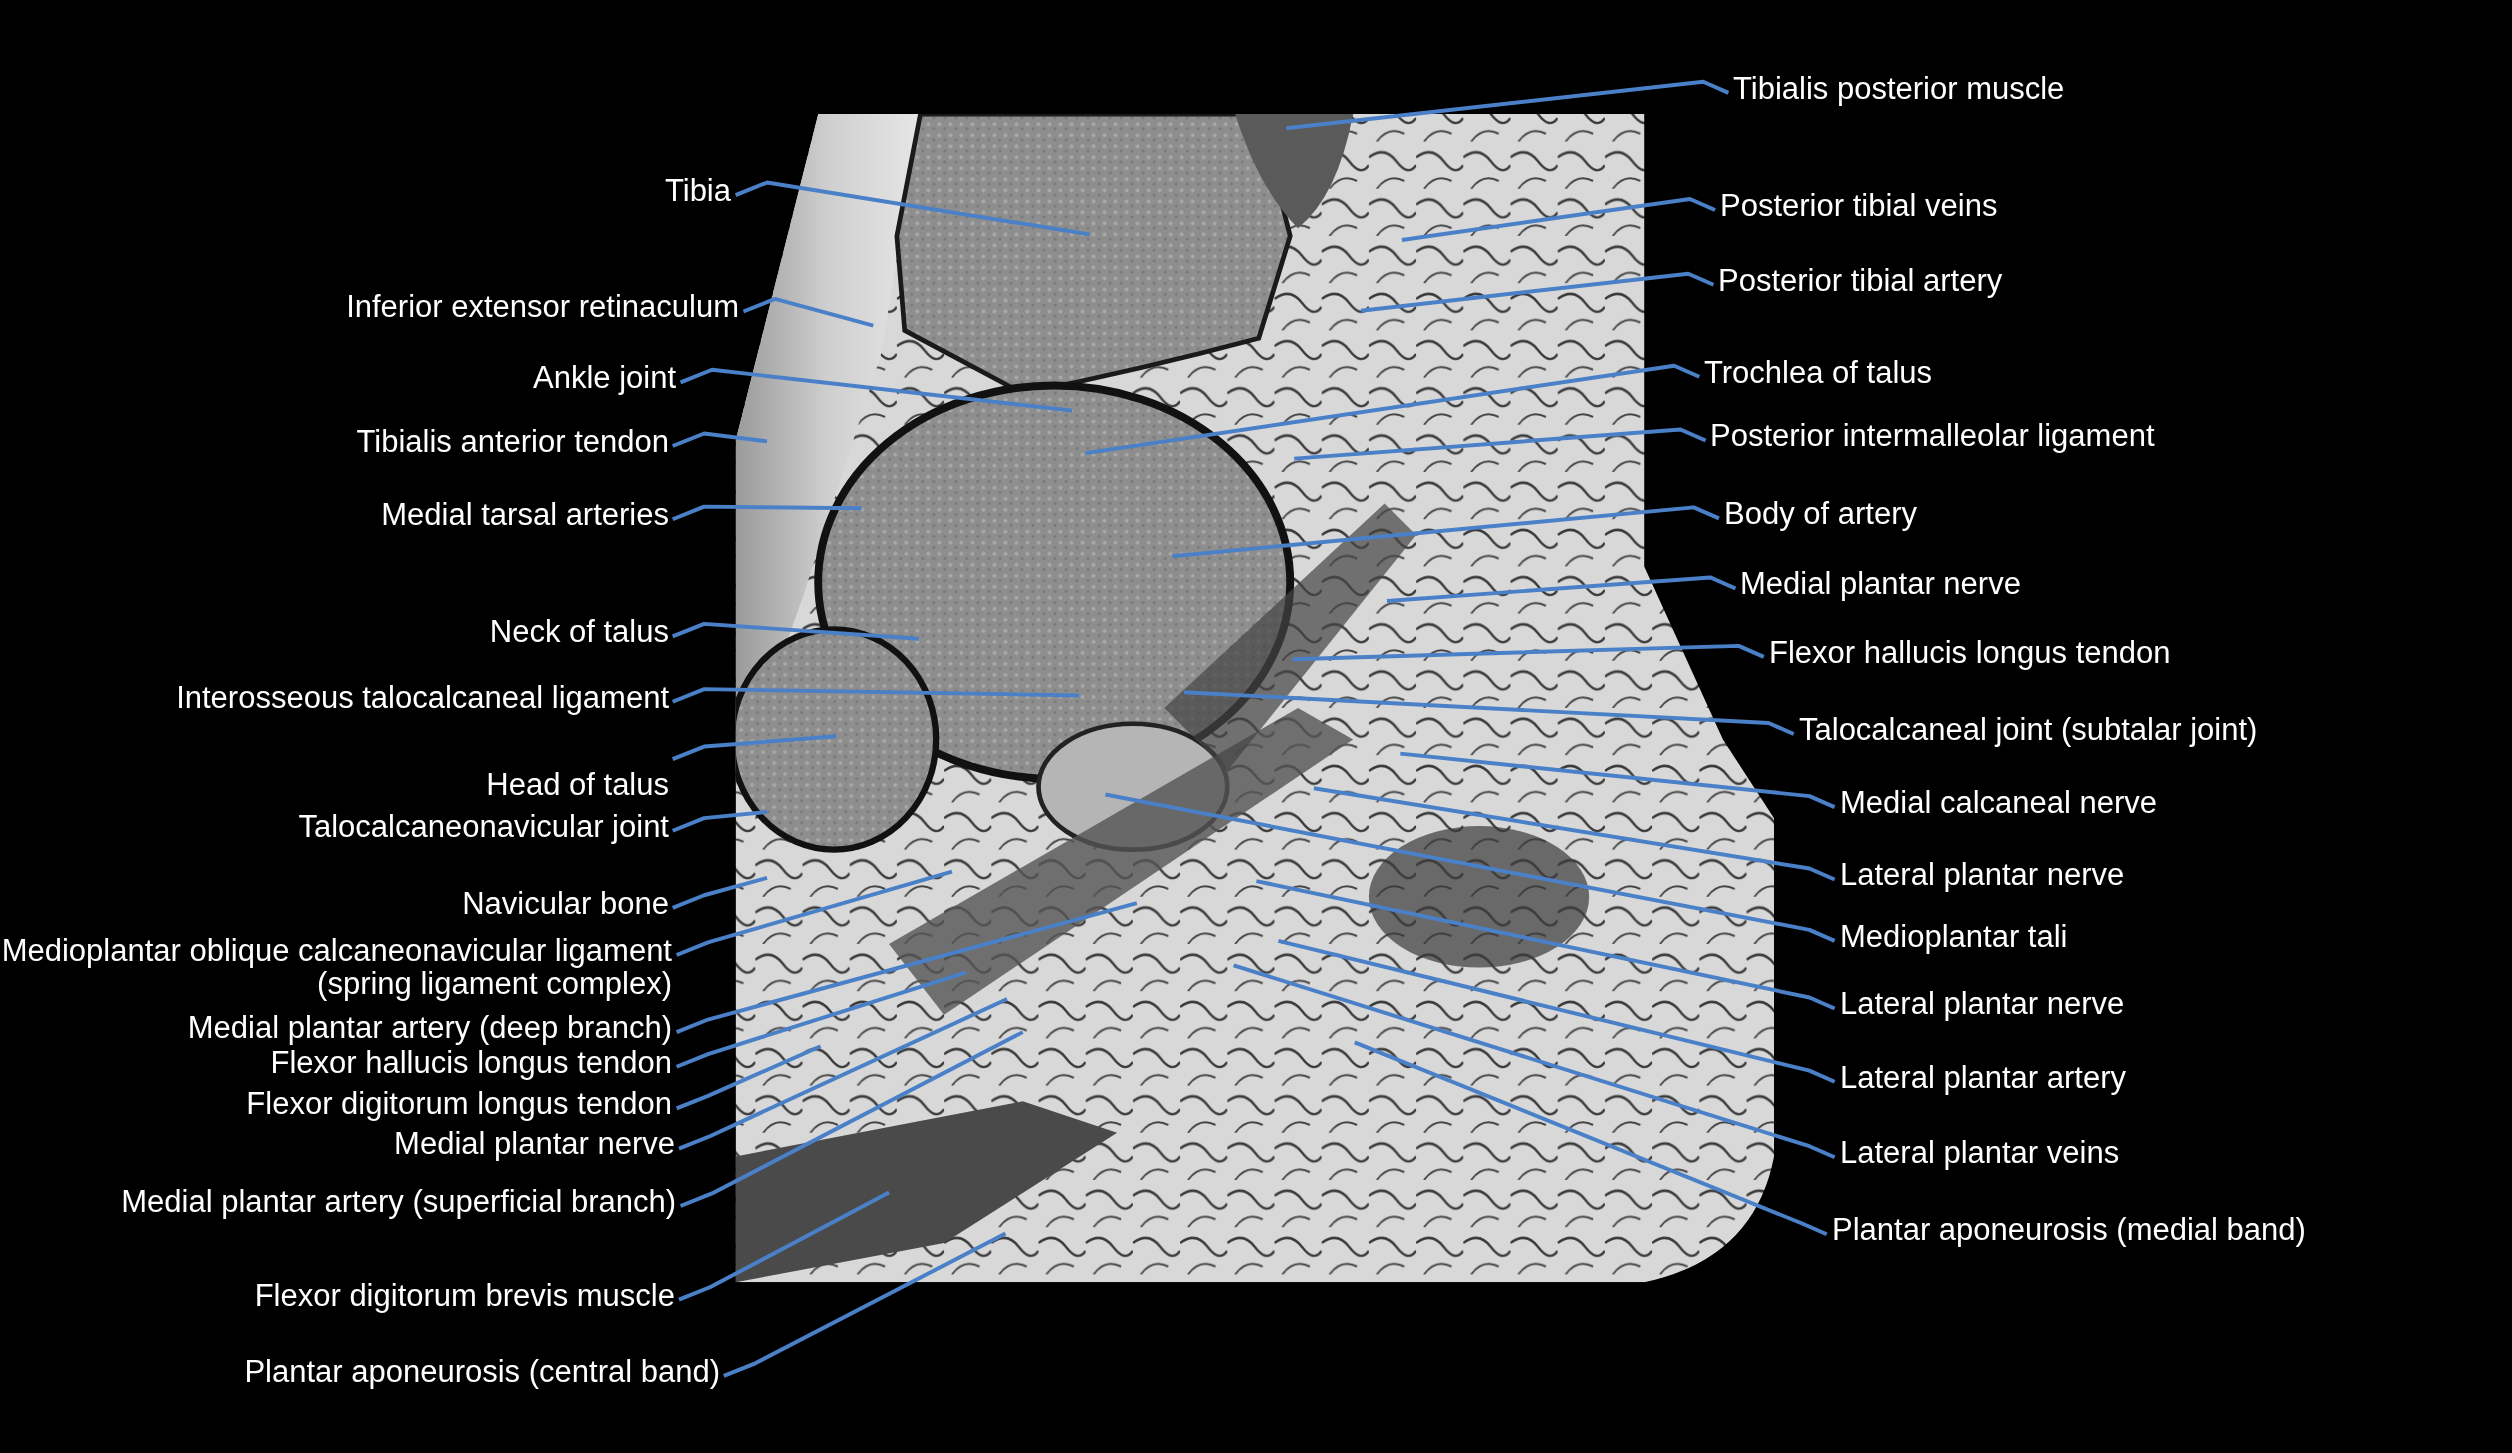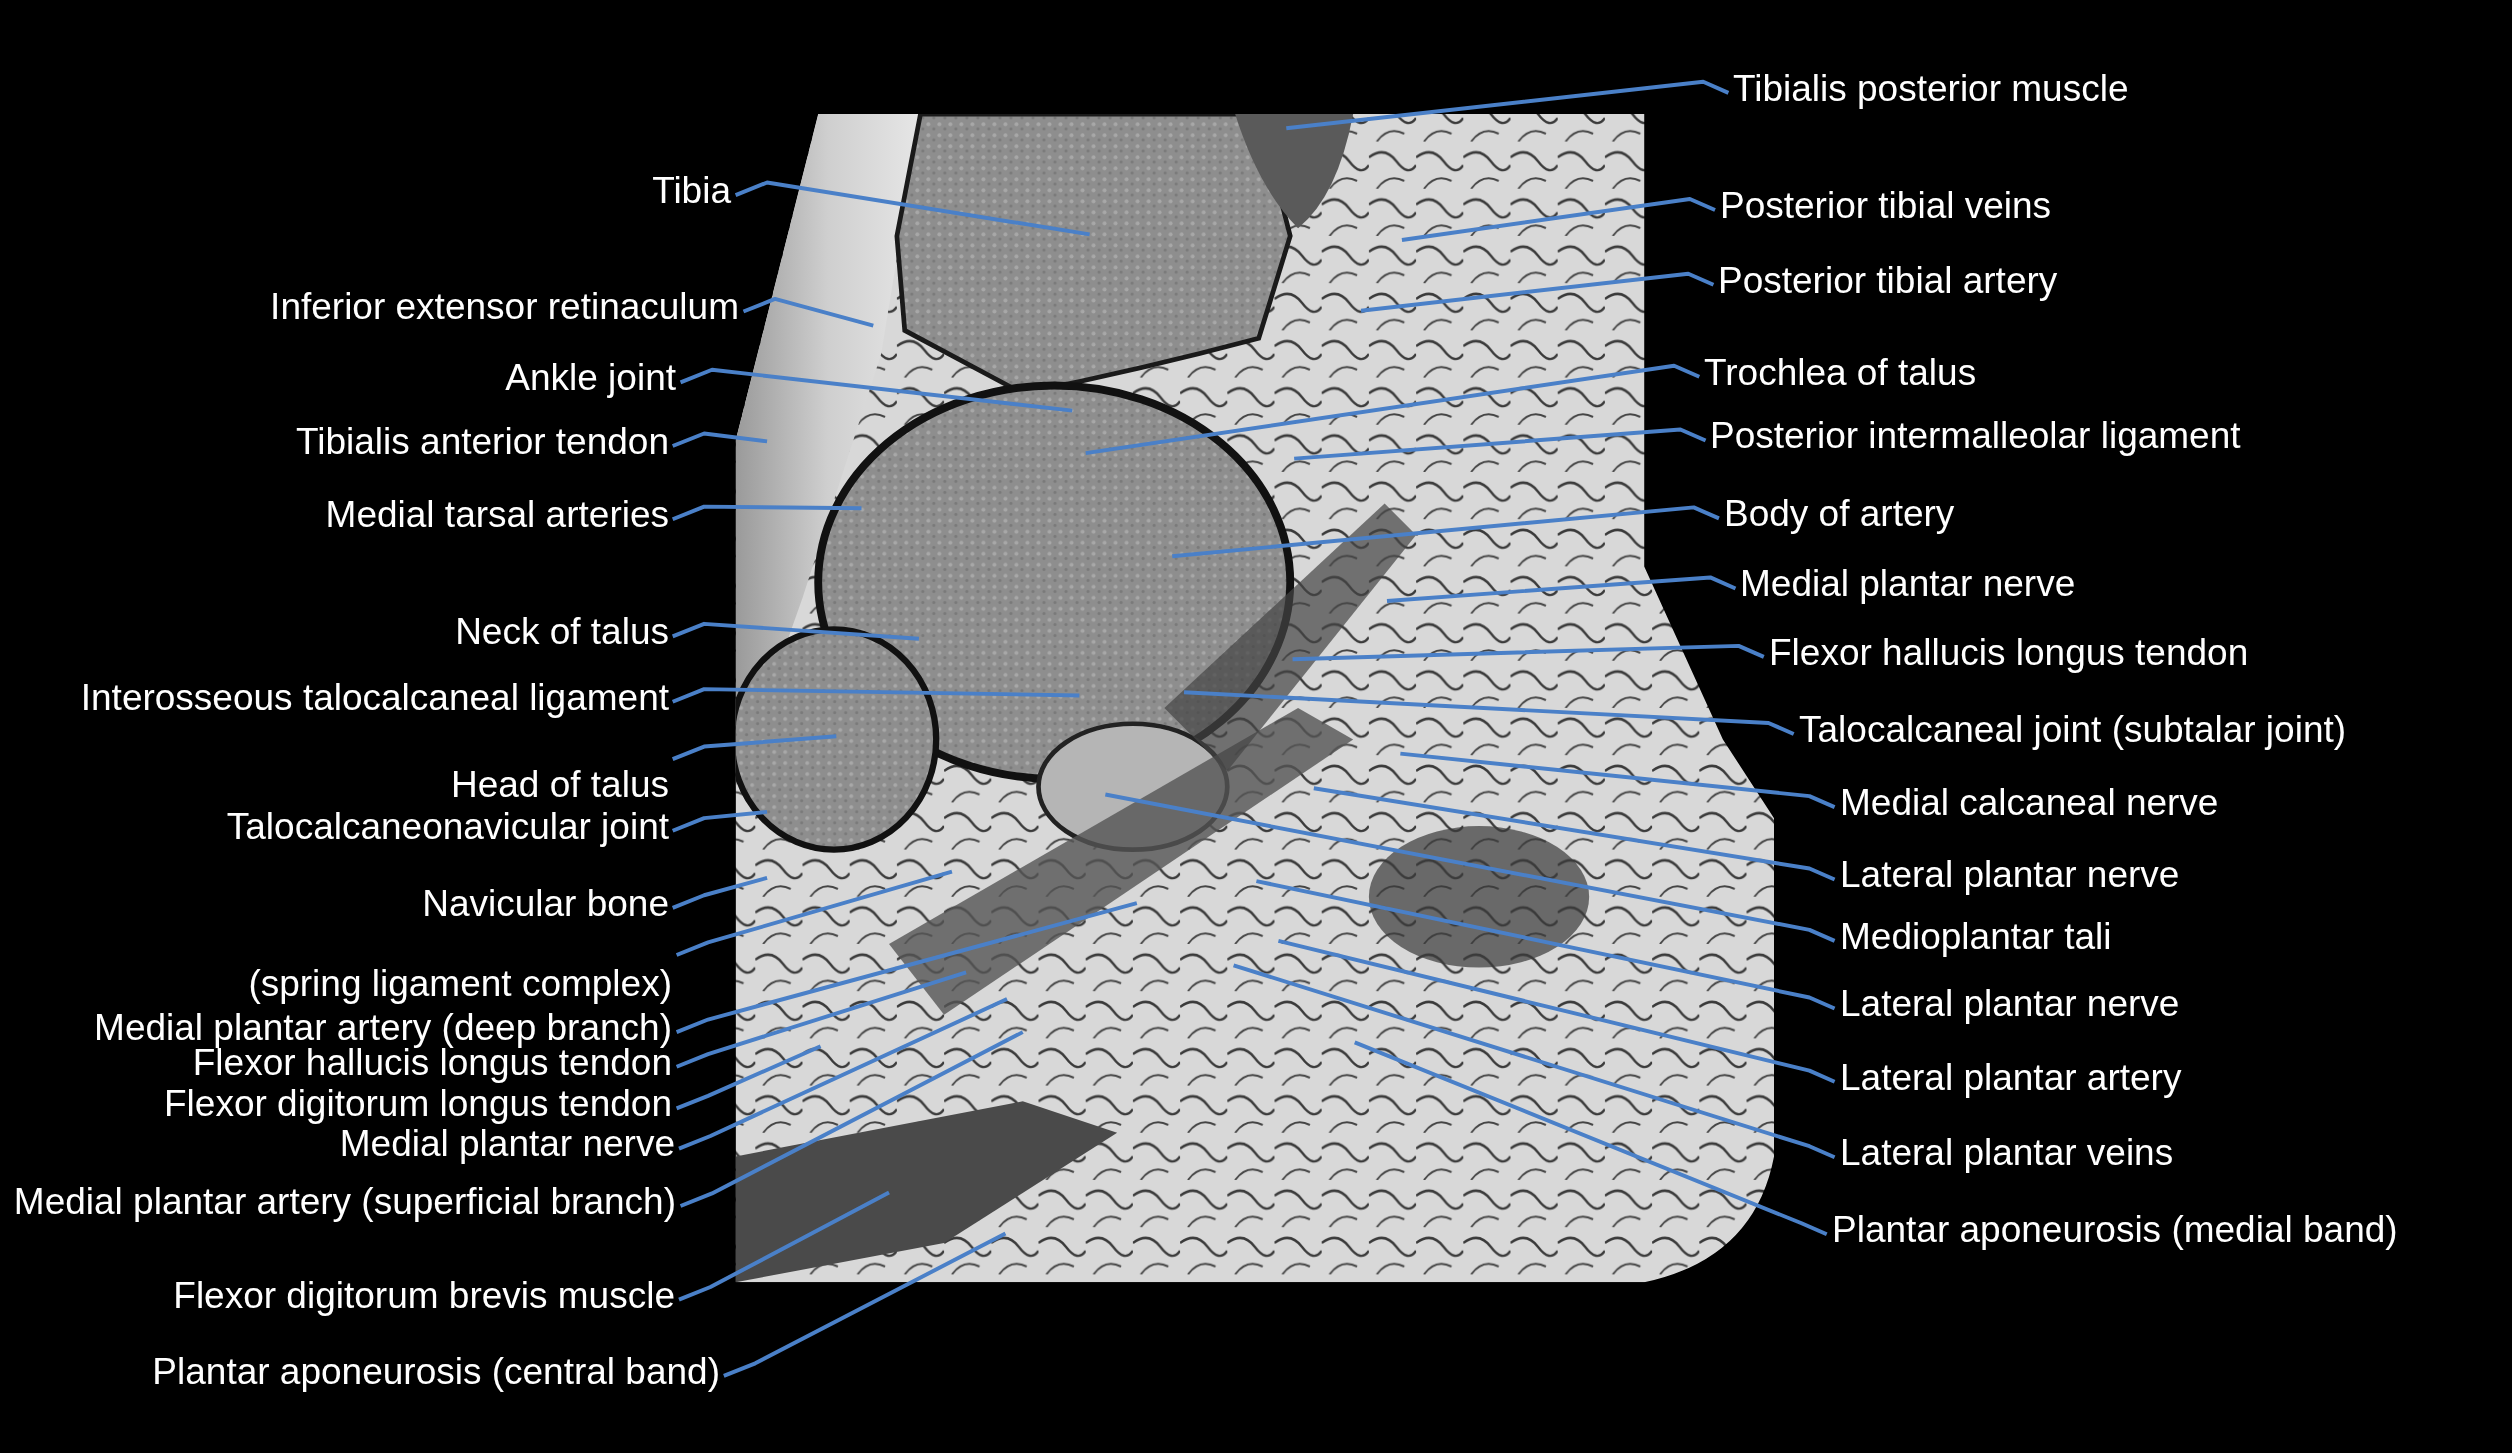--- a/index.html
+++ b/index.html
@@ -1,20 +1,20 @@
 <!DOCTYPE html>
 <html style="font-size:12.6px"><head>
 <meta charset="utf-8">
 <style>
   html, body { margin:0; padding:0; background:#000; }
   body { width:2512px; height:1453px; position:relative; overflow:hidden;
          font-family:"Liberation Sans", sans-serif; }
   #stage { position:absolute; left:0; top:0; width:2512px; height:1453px; }
   .mri { position:absolute; }
-  .lbl { position:absolute; color:#fff; font-size:37px; line-height:33px;
+  .lbl { position:absolute; color:#fff; font-size:31px; line-height:33px;
          white-space:nowrap; font-family:"Liberation Sans", sans-serif; }
   .lbl.left { text-align:right; }
   .lbl.right { text-align:left; }
   svg { position:absolute; left:0; top:0; }
 </style>
 </head>
 <body>
 
 <div id="stage">
   <svg class="mri" width="2512" height="1453" viewBox="0 0 3193 1847">
@@ -103,21 +103,21 @@
       <div class="lbl left" style="right: 1781px; top: 174px; text-align: right;"><span>Tibia</span></div>
       <div class="lbl left" style="right: 1773px; top: 290px;"><span>Inferior extensor retinaculum</span></div>
       <div class="lbl left" style="right: 1836px; top: 361px;"><span>Ankle joint</span></div>
       <div class="lbl left" style="right: 1843px; top: 425px;"><span>Tibialis anterior tendon</span></div>
       <div class="lbl left" style="right: 1843px; top: 498px;"><span>Medial tarsal arteries</span></div>
       <div class="lbl left" style="right: 1843px; top: 615px;"><span>Neck of talus</span></div>
       <div class="lbl left" style="right: 1843px; top: 681px;"><span>Interosseous talocalcaneal ligament</span></div>
       <div class="lbl left" style="right: 1843px; top: 768px;"><span>Head of talus</span></div>
       <div class="lbl left" style="right: 1843px; top: 810px;"><span>Talocalcaneonavicular joint</span></div>
       <div class="lbl left" style="right: 1843px; top: 887px;"><span>Navicular bone</span></div>
-      <div class="lbl left" style="right: 1840px; top: 934px;"><br><span>(spring ligament complex)</span></div>
+      <div class="lbl left" style="right: 1840px; top: 934px;"><span>Medioplantar oblique calcaneonavicular ligament</span><br><span>(spring ligament complex)</span></div>
       <div class="lbl left" style="right: 1840px; top: 1011px;"><span>Medial plantar artery (deep branch)</span></div>
       <div class="lbl left" style="right: 1840px; top: 1046px;"><span>Flexor hallucis longus tendon</span></div>
       <div class="lbl left" style="right: 1840px; top: 1087px;"><span>Flexor digitorum longus tendon</span></div>
       <div class="lbl left" style="right: 1837px; top: 1127px;"><span>Medial plantar nerve</span></div>
       <div class="lbl left" style="right: 1836px; top: 1185px;"><span>Medial plantar artery (superficial branch)</span></div>
       <div class="lbl left" style="right: 1837px; top: 1279px;"><span>Flexor digitorum brevis muscle</span></div>
       <div class="lbl left" style="right: 1792px; top: 1355px;"><span>Plantar aponeurosis (central band)</span></div>
       <div class="lbl right" style="left: 1733px; top: 72px;"><span>Tibialis posterior muscle</span></div>
       <div class="lbl right" style="left: 1720px; top: 189px;"><span>Posterior tibial veins</span></div>
       <div class="lbl right" style="left: 1718px; top: 264px;"><span>Posterior tibial artery</span></div>

